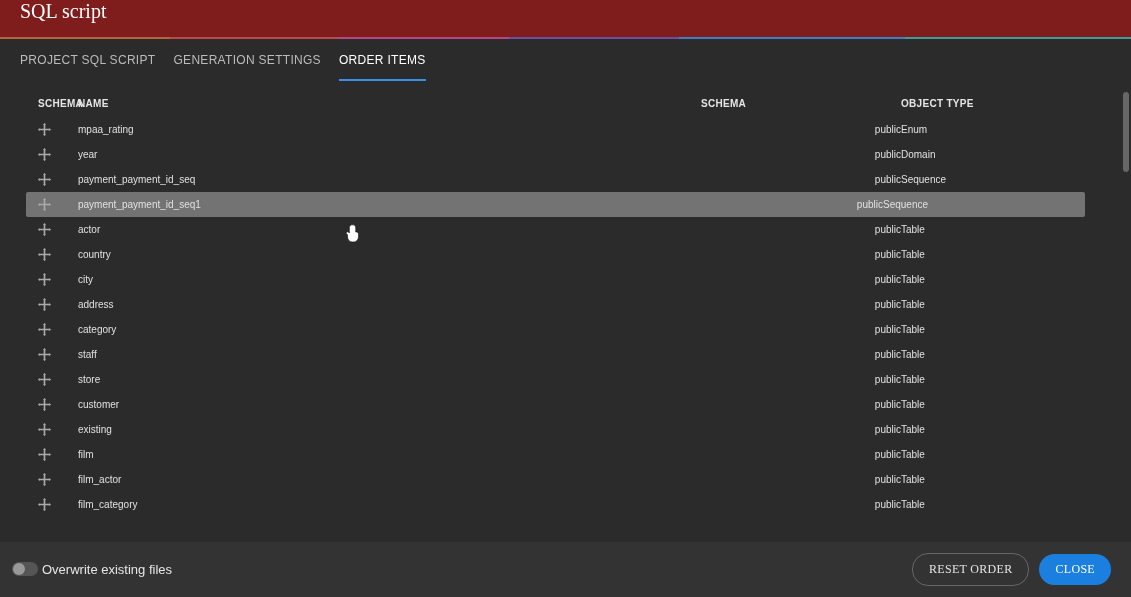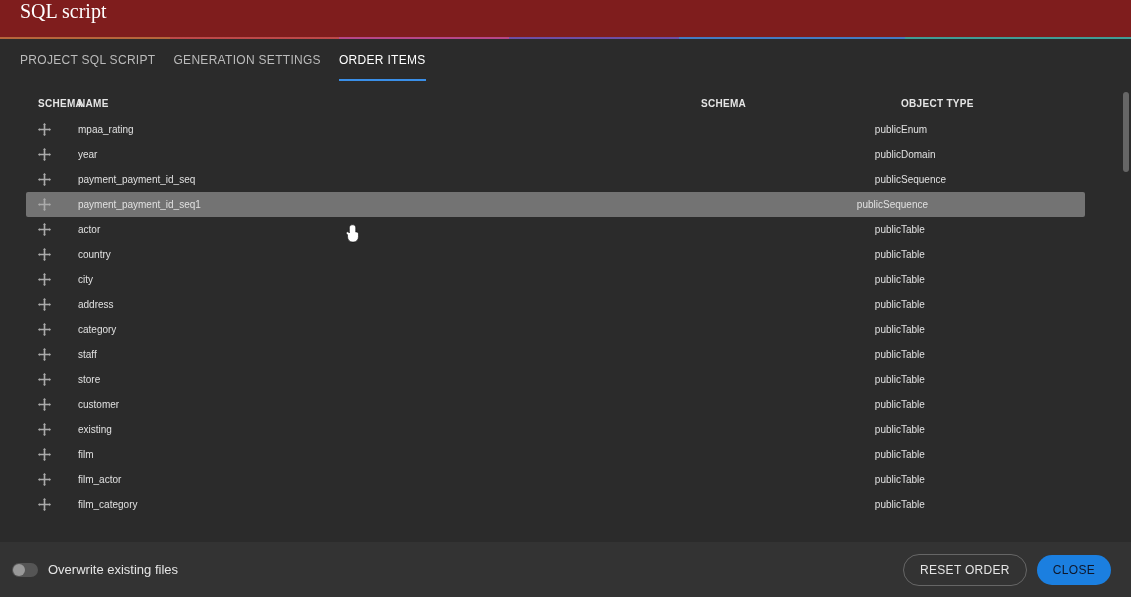--- a/index.html
+++ b/index.html
@@ -105,22 +105,22 @@
     position: absolute;
     left:0; right:0; bottom:0;
     height: 55px;
     background: #333;
     display:flex;
     align-items:center;
     padding: 0 20px 0 12px;
   }
   .toggle {
     display:flex;
-    align-items:flex-end;
-    gap:10px;
+    align-items:flex-start;
+    gap:4px;
     cursor:pointer;
   }
   .switch {
     width: 26px;
     height: 14px;
     background: #555;
     border-radius: 7px;
     position: relative;
   }
   .switch::after {
@@ -134,29 +134,30 @@
   .toggle-label { font-size:13px; color:#e5e5e5; }
   .spacer { flex:1; }
   .btn {
     padding: 8px 16px;
     border-radius: 16px;
     font-size: 12px;
     letter-spacing:0.3px;
     cursor:pointer;
     border:none;
     margin-left:10px;
+    font-family:Liberation Serif, serif;
   }
   .btn-outline {
     background: transparent;
     color:#e5e5e5;
     border:1px solid #666;
   }
   .btn-primary {
     background:#1b7fe0;
-    color:#0f172a;
+    color:#ffffff;
   }
   .scrollbar {
     position:absolute;
     right:2px;
     top:92px;
     width:6px;
     height:80px;
     background:#666;
     border-radius:3px;
   }

